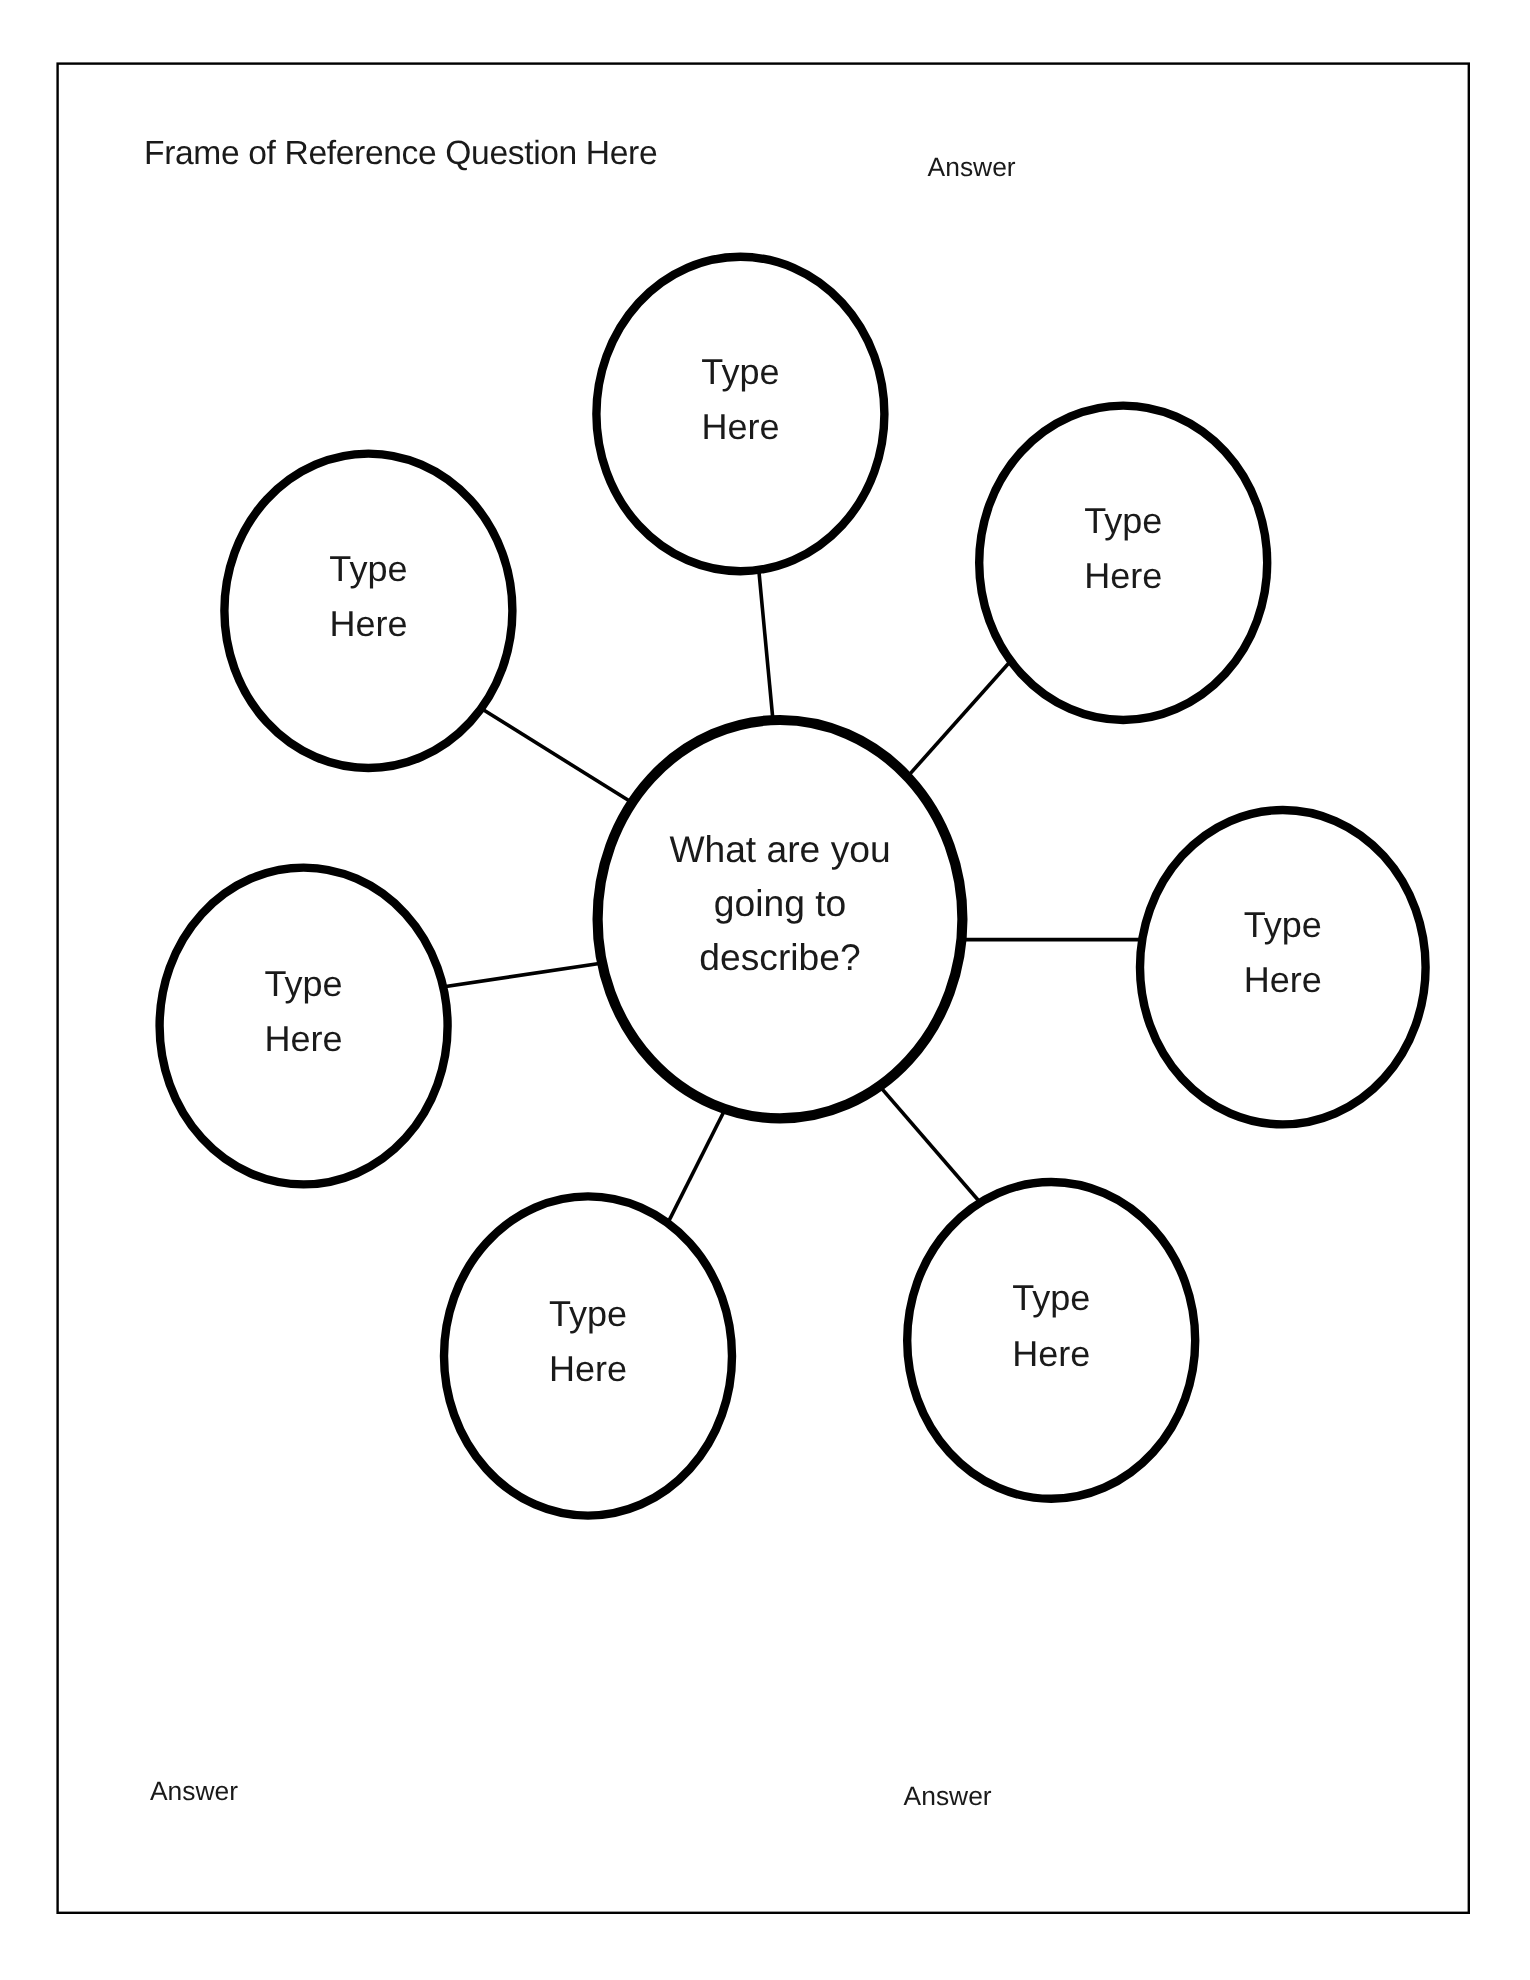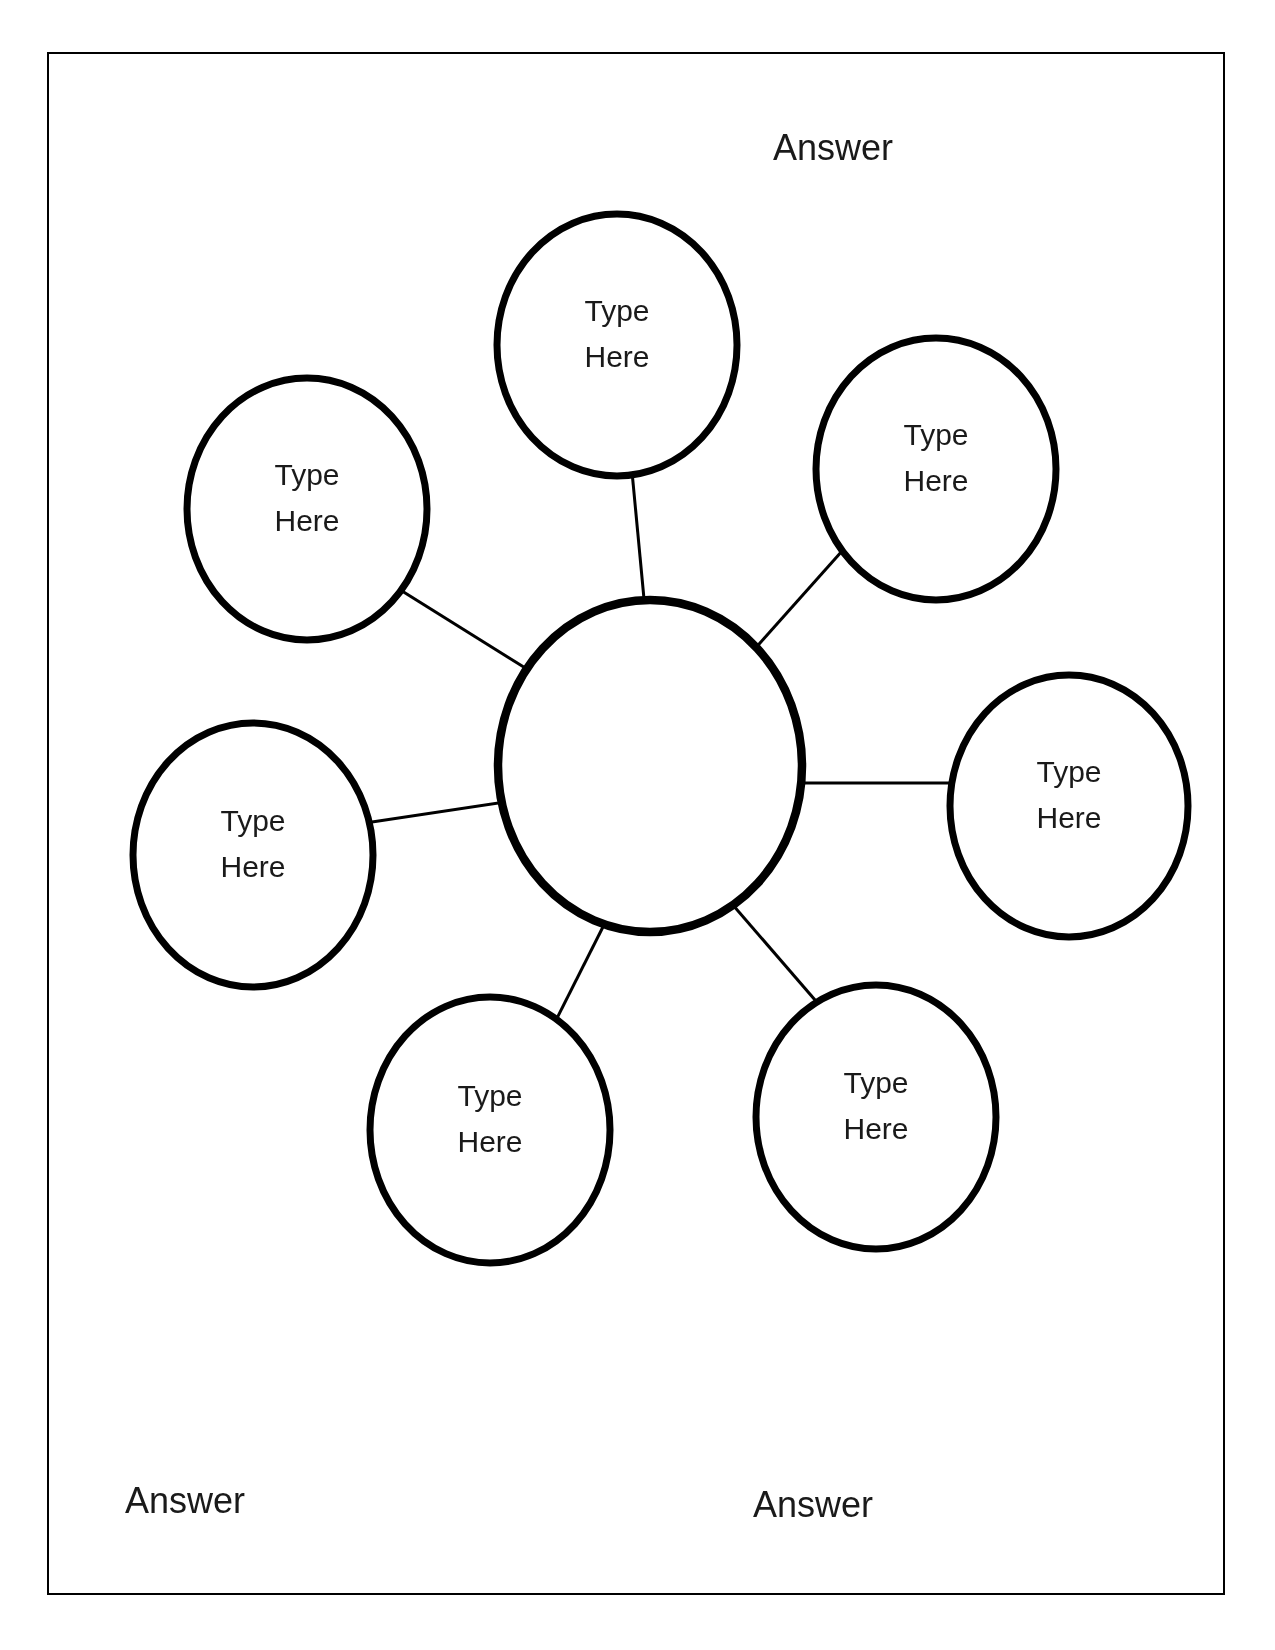--- a/index.html
+++ b/index.html
@@ -35,21 +35,21 @@
   .title-text {
     position: absolute;
     left: 120px;
     top: 112px;
     font-size: 28px;
     letter-spacing: -0.3px;
     white-space: nowrap;
   }
   .answer-text {
     position: absolute;
-    font-size: 36px;
+    font-size: 22px;
     white-space: nowrap;
     text-align: center;
   }
   .answer-tr { left: 773px; top: 127px; }
   .answer-bl { left: 125px; top: 1480px; }
   .answer-bc { left: 753px; top: 1484px; }
   .bubble-label {
     position: absolute;
     transform: translate(-50%, -50%);
     text-align: right;
@@ -74,20 +74,21 @@
   .lbl-bottom-right { left: 876px;  top: 1106px; }
   .lbl-center       { left: 650px;  top: 753px;  }
 </style>
 </head>
 <body>
 
 <div class="page">
 
   <div class="page-border"></div>
 
+  <div class="title-text">Frame of Reference Question Here</div>
 
   <div class="answer-text answer-tr">Answer</div>
   <div class="answer-text answer-bl">Answer</div>
   <div class="answer-text answer-bc">Answer</div>
 
   <svg class="diagram-svg" viewBox="0 0 1275 1650" xmlns="http://www.w3.org/2000/svg">
 
     <g stroke="#000000" stroke-width="3">
       <line x1="631" y1="461" x2="646" y2="620"></line>
       <line x1="386" y1="581" x2="543" y2="679"></line>
@@ -133,14 +134,19 @@
   </div>
   <div class="bubble-label lbl-bottom-left">
     <div>Type</div>
     <div>Here</div>
   </div>
   <div class="bubble-label lbl-bottom-right">
     <div>Type</div>
     <div>Here</div>
   </div>
 
+  <div class="center-label lbl-center">
+    <div>What are you</div>
+    <div>going to</div>
+    <div>describe?</div>
+  </div>
 
 </div>
 
 </body></html>

